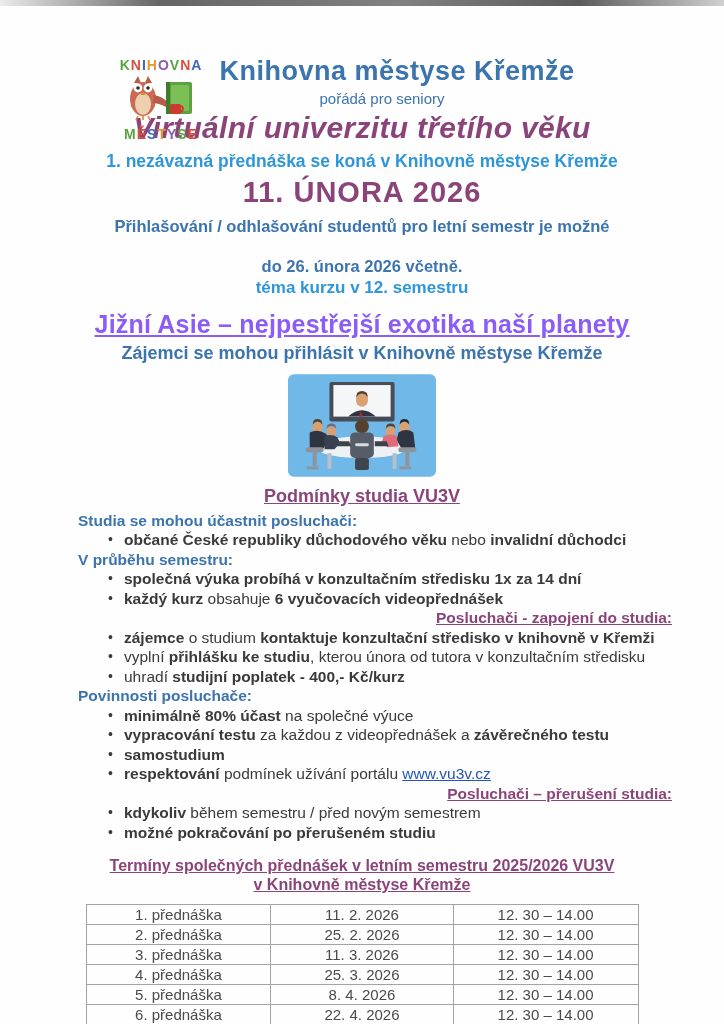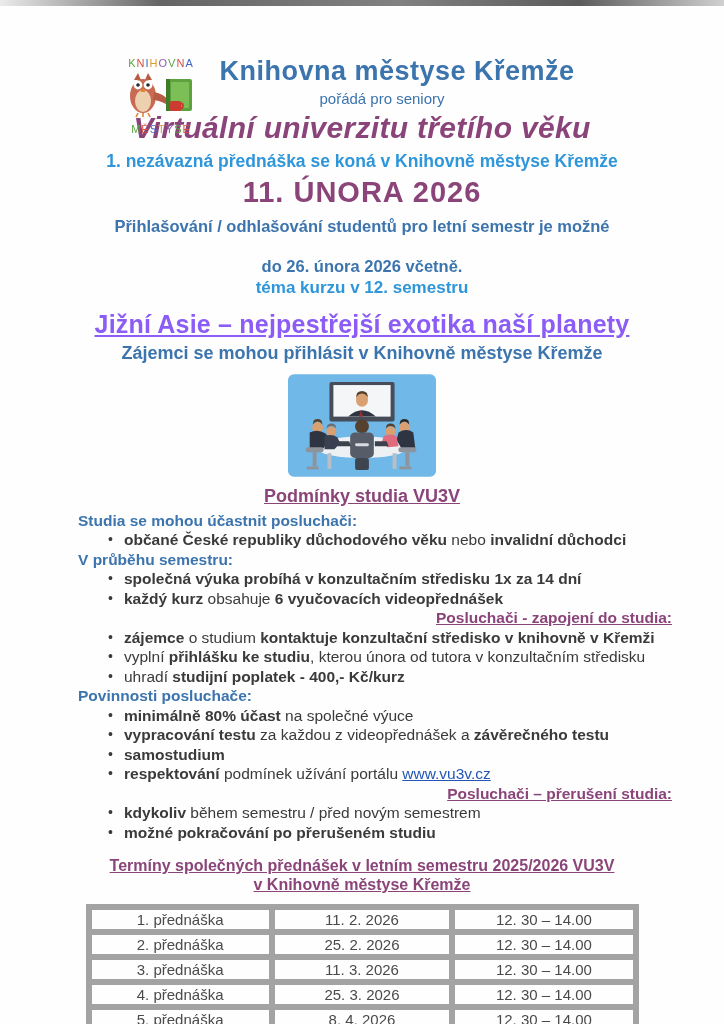--- a/index.html
+++ b/index.html
@@ -16,21 +16,21 @@
     position:absolute;top:0;left:0;width:100%;height:6px;
     background:linear-gradient(to right,#e8e8e8,#4a4a4a 22%,#6b6b6b 55%,#3f3f3f 80%,#c8c8c8);
     opacity:.85;
   }
   
   .header{position:relative;padding-top:56px;text-align:center;}
   .logo{
     position:absolute;left:118px;top:58px;width:86px;
     text-align:center;line-height:1;
   }
-  .logo-word{font-size:11px;font-weight:400;letter-spacing:1px;display:block;}
+  .logo-word{font-size:14px;font-weight:700;letter-spacing:1px;display:block;}
   .logo-word.top{margin-bottom:1px;}
   .logo-word.bottom{margin-top:1px;}
   .org-title{
     font-size:27px;font-weight:700;color:#3c74ae;
     padding-left:70px;letter-spacing:.5px;
   }
   .subtitle{font-size:15px;color:#3c74ae;margin-top:3px;padding-left:40px;}
   .program-title{font-size:30px;font-weight:700;color:#8a4479;margin-top:4px;letter-spacing:.3px;font-style:italic;}
   .lecture-note{font-size:17.5px;font-weight:700;color:#2e96d9;margin-top:6px;}
   .date-big{font-size:29px;font-weight:700;color:#8a4479;margin-top:4px;letter-spacing:1px;}
@@ -68,21 +68,21 @@
   .schedule-title{
     text-align:center;font-size:16px;font-weight:700;color:#8a4479;
     text-decoration:underline;line-height:19px;
   }
   .schedule-title.first{margin-top:14px;}
   table.schedule{
     width:553px;margin:10px auto 0;border-collapse:collapse;
     font-size:15px;color:#4a4a4a;
   }
   table.schedule td{
-    border:6px solid #a3a3a3;text-align:center;height:19px;padding:0 4px;
+    border:1px solid #a3a3a3;text-align:center;height:19px;padding:0 4px;
   }
   table.schedule td.c0{width:33.5%;}
   table.schedule td.c1{width:33%;}
   table.schedule td.c2{width:33.5%;}
 </style>
 </head>
 <body>
 
 <div class="page">
   <div class="scan-top"></div>

